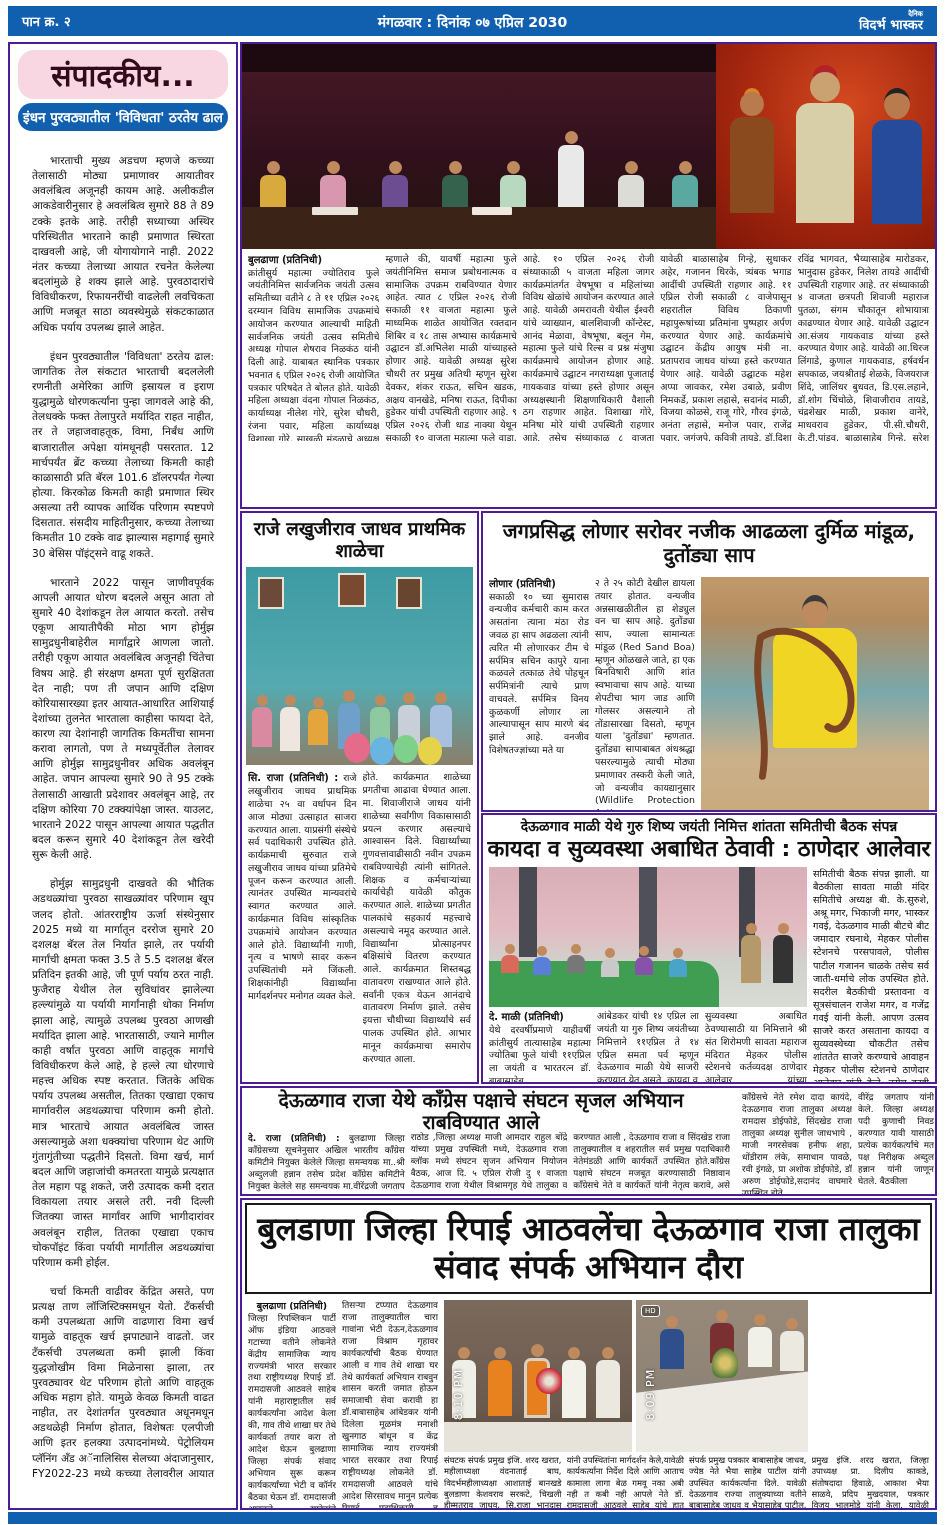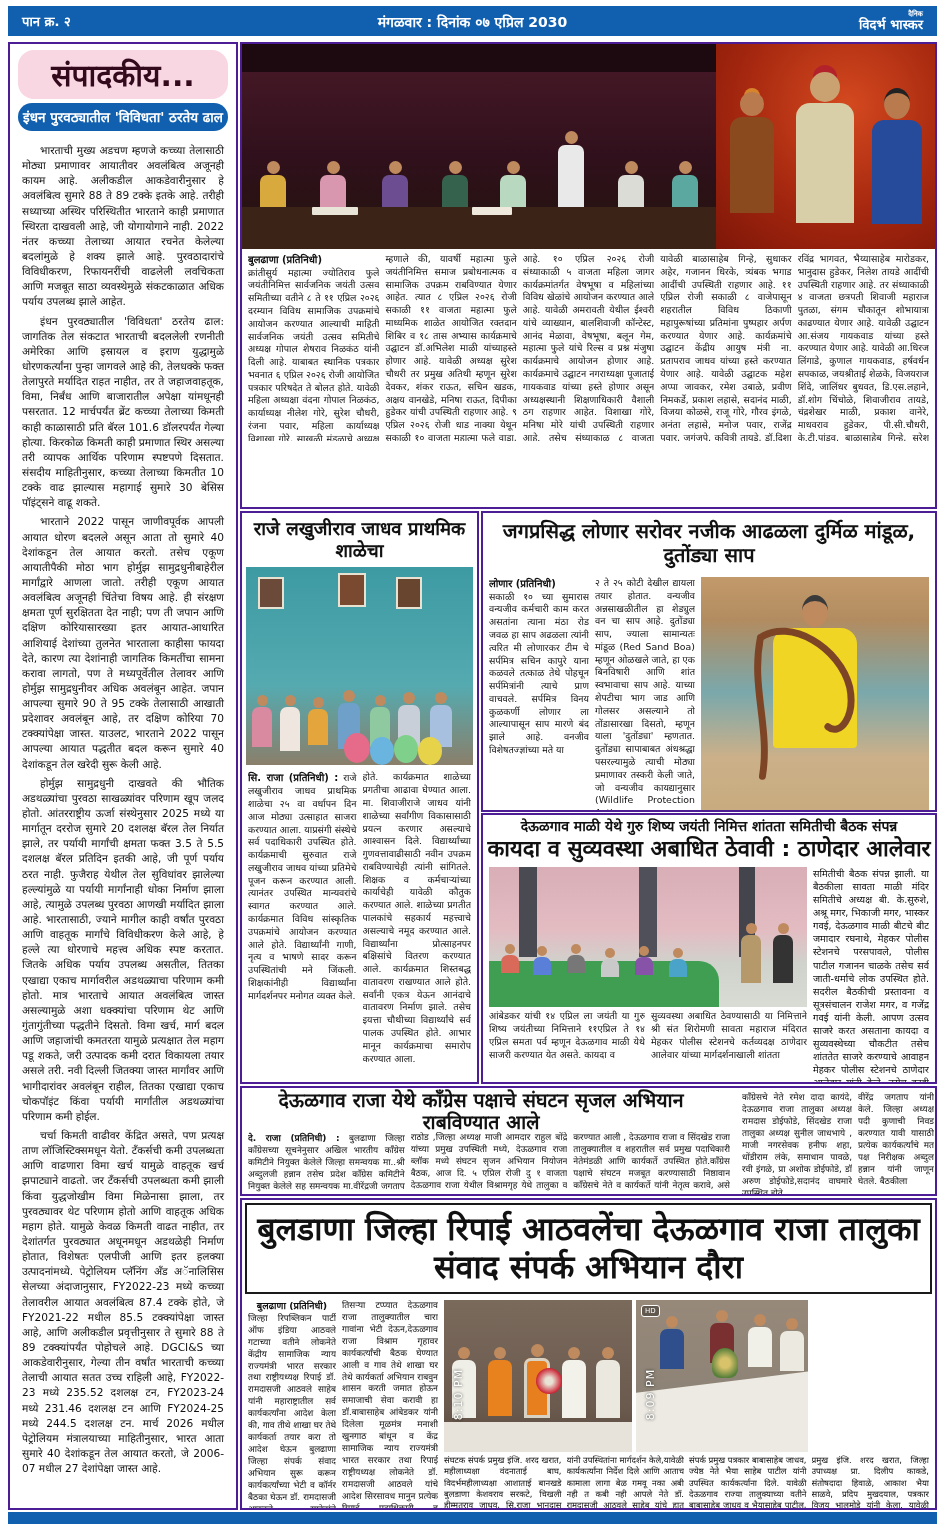--- a/index.html
+++ b/index.html
@@ -18,21 +18,21 @@
   .cols{display:flex;gap:6px;padding:4px 6px;text-align:justify;box-sizing:border-box;}
   .col{flex:1;font-size:9.4px;line-height:1.36;overflow:hidden;}
   .byline{font-weight:bold;display:block;font-size:10px;}
   .byline-in{font-weight:bold;font-size:10px;}
   
   .ed-title{margin:6px 8px 4px 8px;background:#f8d6e2;border-radius:16px;text-align:center;
             font-size:30px;font-weight:bold;color:#33091c;padding:4px 0;}
   .ed-sub{margin:2px 8px 6px 8px;background:#1160b0;border-radius:16px;text-align:center;
           font-size:13.5px;font-weight:bold;color:#fff;padding:5px 2px;}
   .ed-body{padding:2px 8px;font-size:10.6px;line-height:1.43;text-align:justify;overflow:hidden;height:1340px;}
-  .ed-body p{margin:4px;text-indent:18px;}
+  .ed-body p{margin:14px;text-indent:18px;}
   
   .hl-main{font-size:26px;font-weight:bold;text-align:center;padding:6px 4px;border-bottom:2px solid #1a1a1a;line-height:1.15;}
   .hl-sec{font-weight:bold;text-align:center;line-height:1.2;}
   
   .photo{position:relative;overflow:hidden;}
   .fg{position:absolute;}
   .hd{display:block;width:13px;height:13px;border-radius:50%;background:#c08a5f;margin:0 auto;}
   .bd{display:block;width:26px;height:32px;border-radius:7px 7px 0 0;margin-top:1px;}
   .vtime{position:absolute;left:-16px;top:58%;color:#fff;font-size:11px;letter-spacing:1px;
          transform:rotate(-90deg);transform-origin:center;width:60px;text-align:center;
@@ -245,20 +245,24 @@
           <div class="fg" style="left:252px;bottom:24px;">
               <i class="hd" style="width:11px;height:11px;"></i>
               <b class="bd" style="width:20px;height:48px;background:#b5996b;"></b>
             </div>
           <div class="fg" style="left:284px;bottom:24px;">
               <i class="hd" style="width:11px;height:11px;"></i>
               <b class="bd" style="width:20px;height:48px;background:#333333;"></b>
             </div>
         </div>
         <div class="cols" style="padding:3px 0;height:86px;">
+          <div class="col">
+            <span class="byline">दे. माळी (प्रतिनिधी)</span>
+            <span>येथे दरवर्षीप्रमाणे याहीवर्षी क्रांतीसुर्य तात्यासाहेब महात्मा ज्योतिबा फुले यांची ११एप्रिल ला जयंती व भारतरत्न डॉ. बाबासाहेब</span>
+          </div>
           <div class="col">आंबेडकर यांची १४ एप्रिल ला जयंती या गुरु शिष्य जयंतीच्या निमित्ताने ११एप्रिल ते १४ एप्रिल समता पर्व म्हणून देऊळगाव माळी येथे साजरी करण्यात येत असते. कायदा व</div>
           <div class="col">सुव्यवस्था अबाधित ठेवण्यासाठी या निमित्ताने श्री संत शिरोमणी सावता महाराज मंदिरात मेहकर पोलीस स्टेशनचे कर्तव्यदक्ष ठाणेदार आलेवार यांच्या मार्गदर्शनाखाली शांतता</div>
         </div>
       </div>
       <div class="col" style="font-size:9.6px;height:228px;text-align:justify;">समितीची बैठक संपन्न झाली. या बैठकीला सावता माळी मंदिर समितीचे अध्यक्ष बी. के.सुरुशे, अश्रू मगर, भिकाजी मगर, भास्कर गवई, देऊळगाव माळी बीटचे बीट जमादार रघनाथे, मेहकर पोलीस स्टेशनचे परसपावले, पोलीस पाटील गजानन चाळके तसेच सर्व जाती-धर्माचे लोक उपस्थित होते. सदरील बैठकीची प्रस्तावना व सूत्रसंचालन राजेश मगर, व गजेंद्र गवई यांनी केली. आपण उत्सव साजरे करत असताना कायदा व सुव्यवस्थेच्या चौकटीत तसेच शांततेत साजरे करण्याचे आवाहन मेहकर पोलीस स्टेशनचे ठाणेदार आलेवार यांनी केले. तसेच काही मार्गदर्शक सूचना सुद्धा यावेळी त्यांनी दिल्या.</div>
     </div>
   </div>
 
   <div class="art" style="left:240px;top:1086px;width:697px;height:110px;">
     <div style="position:absolute;left:4px;top:2px;width:470px;">

